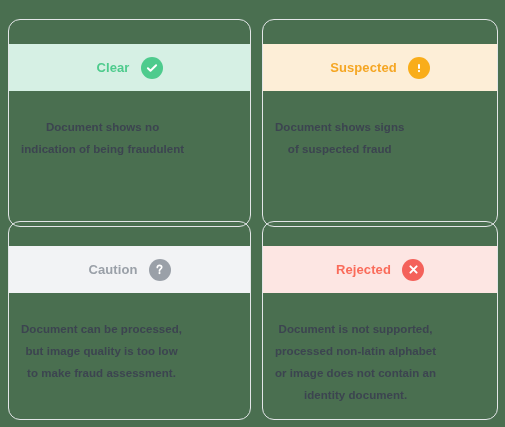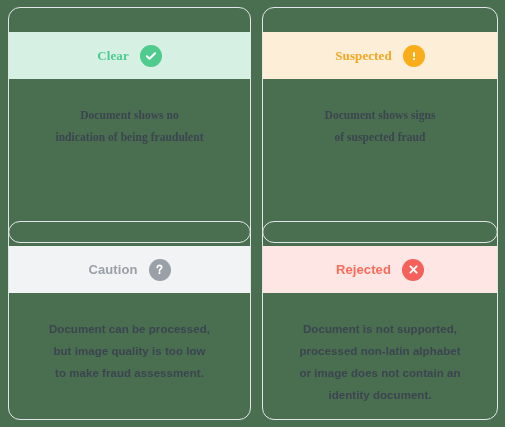--- a/index.html
+++ b/index.html
@@ -26,21 +26,21 @@
     box-sizing: border-box;
     border: 1px solid #e3e6e8;
     border-radius: 12px;
     overflow: hidden;
     background: transparent;
     display: flex;
     flex-direction: column;
     align-items: stretch;
   }
 
-  .card-r1 { top: 7px;   height: 236px; font-family: Liberation Serif, serif; }
+  .card-r1 { top: 19px;   height: 208px; }
   .card-r2 { top: 221px; height: 199px; }
   .card-c1 { left: 8px;  width: 243px; }
   .card-c2 { left: 262px; width: 236px; }
 
   .card-header {
     height: 47px;
     margin-top: 24px;
     display: flex;
     align-items: center;
     justify-content: center;
@@ -62,21 +62,20 @@
     align-items: center;
     justify-content: center;
     flex: 0 0 auto;
   }
   .status-icon svg { display: block; }
 
   .card-body {
     flex: 1;
     display: flex;
     align-items: flex-start;
-    justify-content: center;
     padding: 25px 12px 10px 12px;
   }
 
   .card-body-text {
     font-size: 11.5px;
     line-height: 1.92;
     color: #3c4450;
     text-align: center;
     font-weight: 600;
     letter-spacing: 0.05px;

